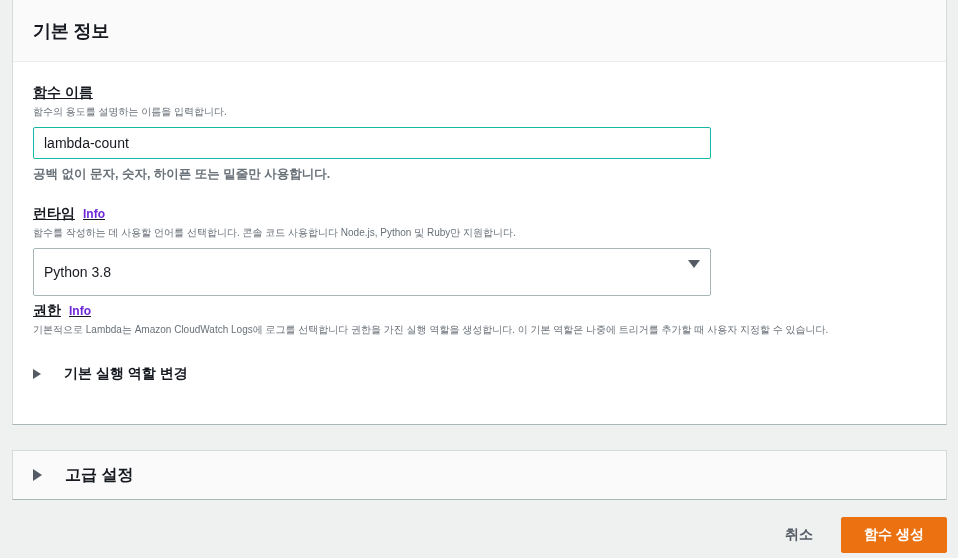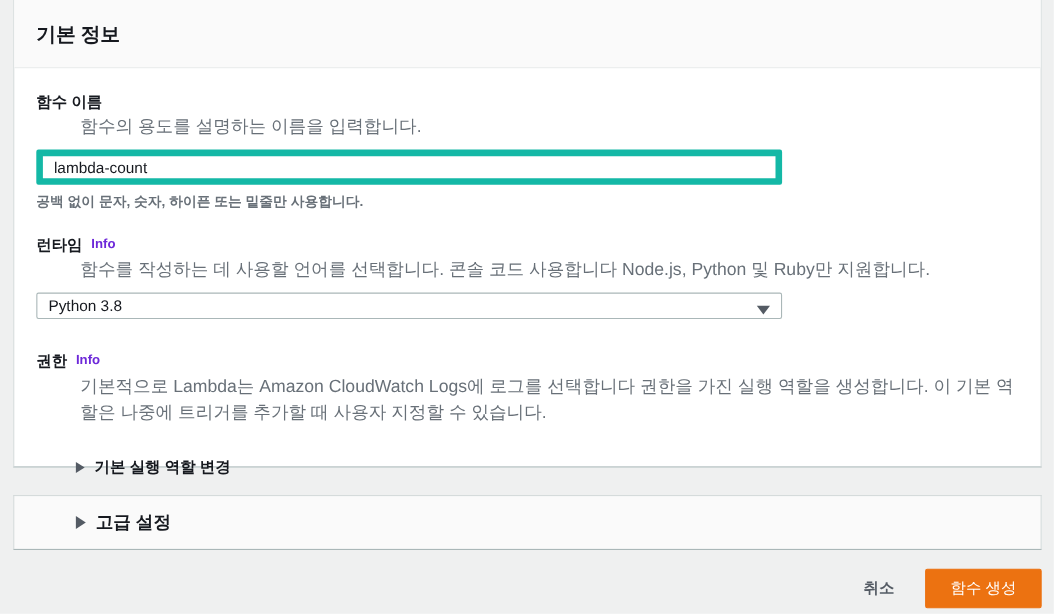--- a/index.html
+++ b/index.html
@@ -52,74 +52,74 @@
     padding: 22px 20px 0 20px;
   }
 
   .field {
     margin-bottom: 22px;
   }
   .field:last-child { margin-bottom: 0; }
 
   .field-label-row {
     display: flex;
-    align-items: flex-start;
+    align-items: center;
     gap: 8px;
     margin-bottom: 2px;
+    text-decoration: underline;
   }
   .field-label {
     font-size: 14px;
     font-weight: bold;
     color: #16191f;
   }
   .info-link {
     font-size: 12px;
     font-weight: bold;
     color: #6d28d9;
     cursor: pointer;
     text-decoration: none;
   }
   .field-desc {
-    font-size: 16px;
+    font-size: 10px;
     color: #687078;
     line-height: 1.5;
     margin-bottom: 8px;
     max-width: 905px;
-    margin-left: 40px;
   }
   .field-hint {
     font-size: 12.5px;
     color: #687078;
     margin-top: 7px;
     font-weight: bold;
   }
 
   .text-input {
     display: block;
     width: 678px;
     height: 32px;
     box-sizing: border-box;
     padding: 4px 10px;
     font-family: "Liberation Sans", "DejaVu Sans", sans-serif;
     font-size: 14px;
     color: #16191f;
     background: #ffffff;
-    border: 6px solid #14b8a6;
+    border: 1px solid #14b8a6;
     border-radius: 2px;
     outline: none;
   }
 
   .select-wrap {
     position: relative;
     width: 678px;
     height: 32px;
   }
   .select-box {
     width: 100%;
-    height: 24px;
+    height: 48px;
     box-sizing: border-box;
     padding: 5px 34px 5px 10px;
     font-size: 14px;
     color: #16191f;
     background: #ffffff;
     border: 1px solid #aab7b8;
     border-radius: 2px;
     display: flex;
     align-items: center;
     cursor: pointer;
@@ -133,24 +133,23 @@
     height: 0;
     border-left: 6px solid transparent;
     border-right: 6px solid transparent;
     border-top: 8px solid #545b64;
     pointer-events: none;
   }
 
   .expander {
     display: flex;
     align-items: center;
-    gap: 9px;
+    gap: 23px;
     cursor: pointer;
     padding: 2px 0;
-    margin-left: 36px;
   }
   .expander-caret {
     width: 0;
     height: 0;
     border-top: 5px solid transparent;
     border-bottom: 5px solid transparent;
     border-left: 8px solid #545b64;
     flex: none;
   }
   .expander-label {
@@ -197,21 +196,21 @@
     font-weight: bold;
     color: #545b64;
     background: none;
     border: none;
     padding: 6px 10px;
     cursor: pointer;
     font-family: "Liberation Sans", "DejaVu Sans", sans-serif;
   }
   .btn-primary {
     font-size: 14px;
-    font-weight: normal;
+    font-weight: bold;
     color: #ffffff;
     background: #ec7211;
     border: 1px solid #ec7211;
     border-radius: 2px;
     padding: 8px 22px;
     cursor: pointer;
     font-family: "Liberation Sans", "DejaVu Sans", sans-serif;
   }
 </style>
 </head>

